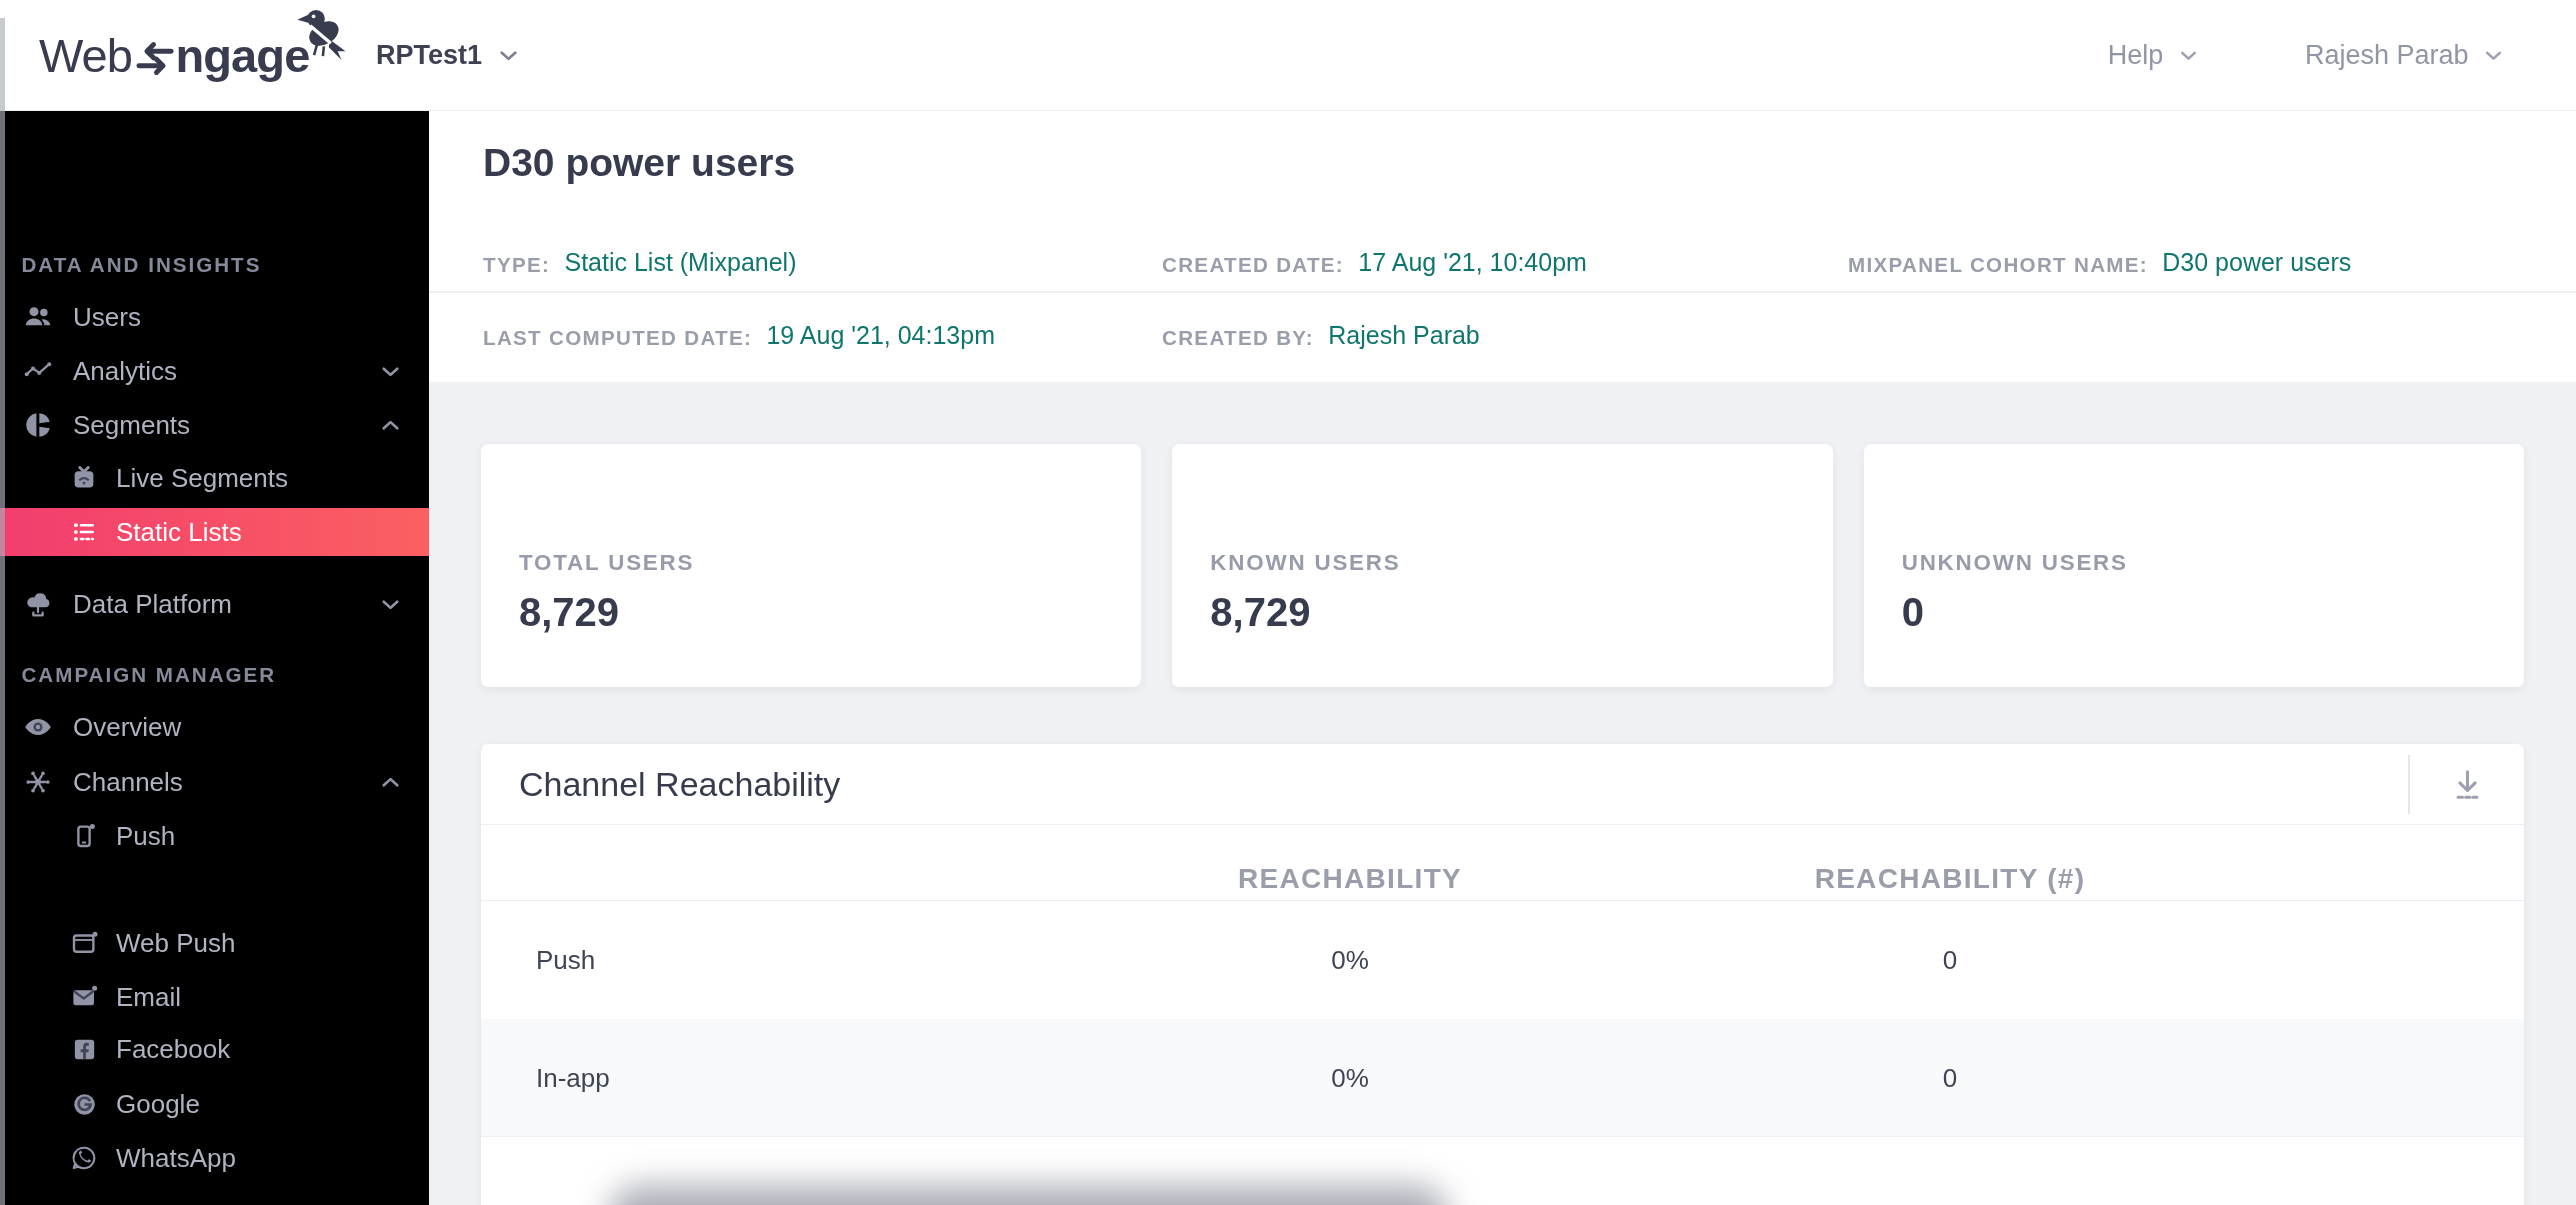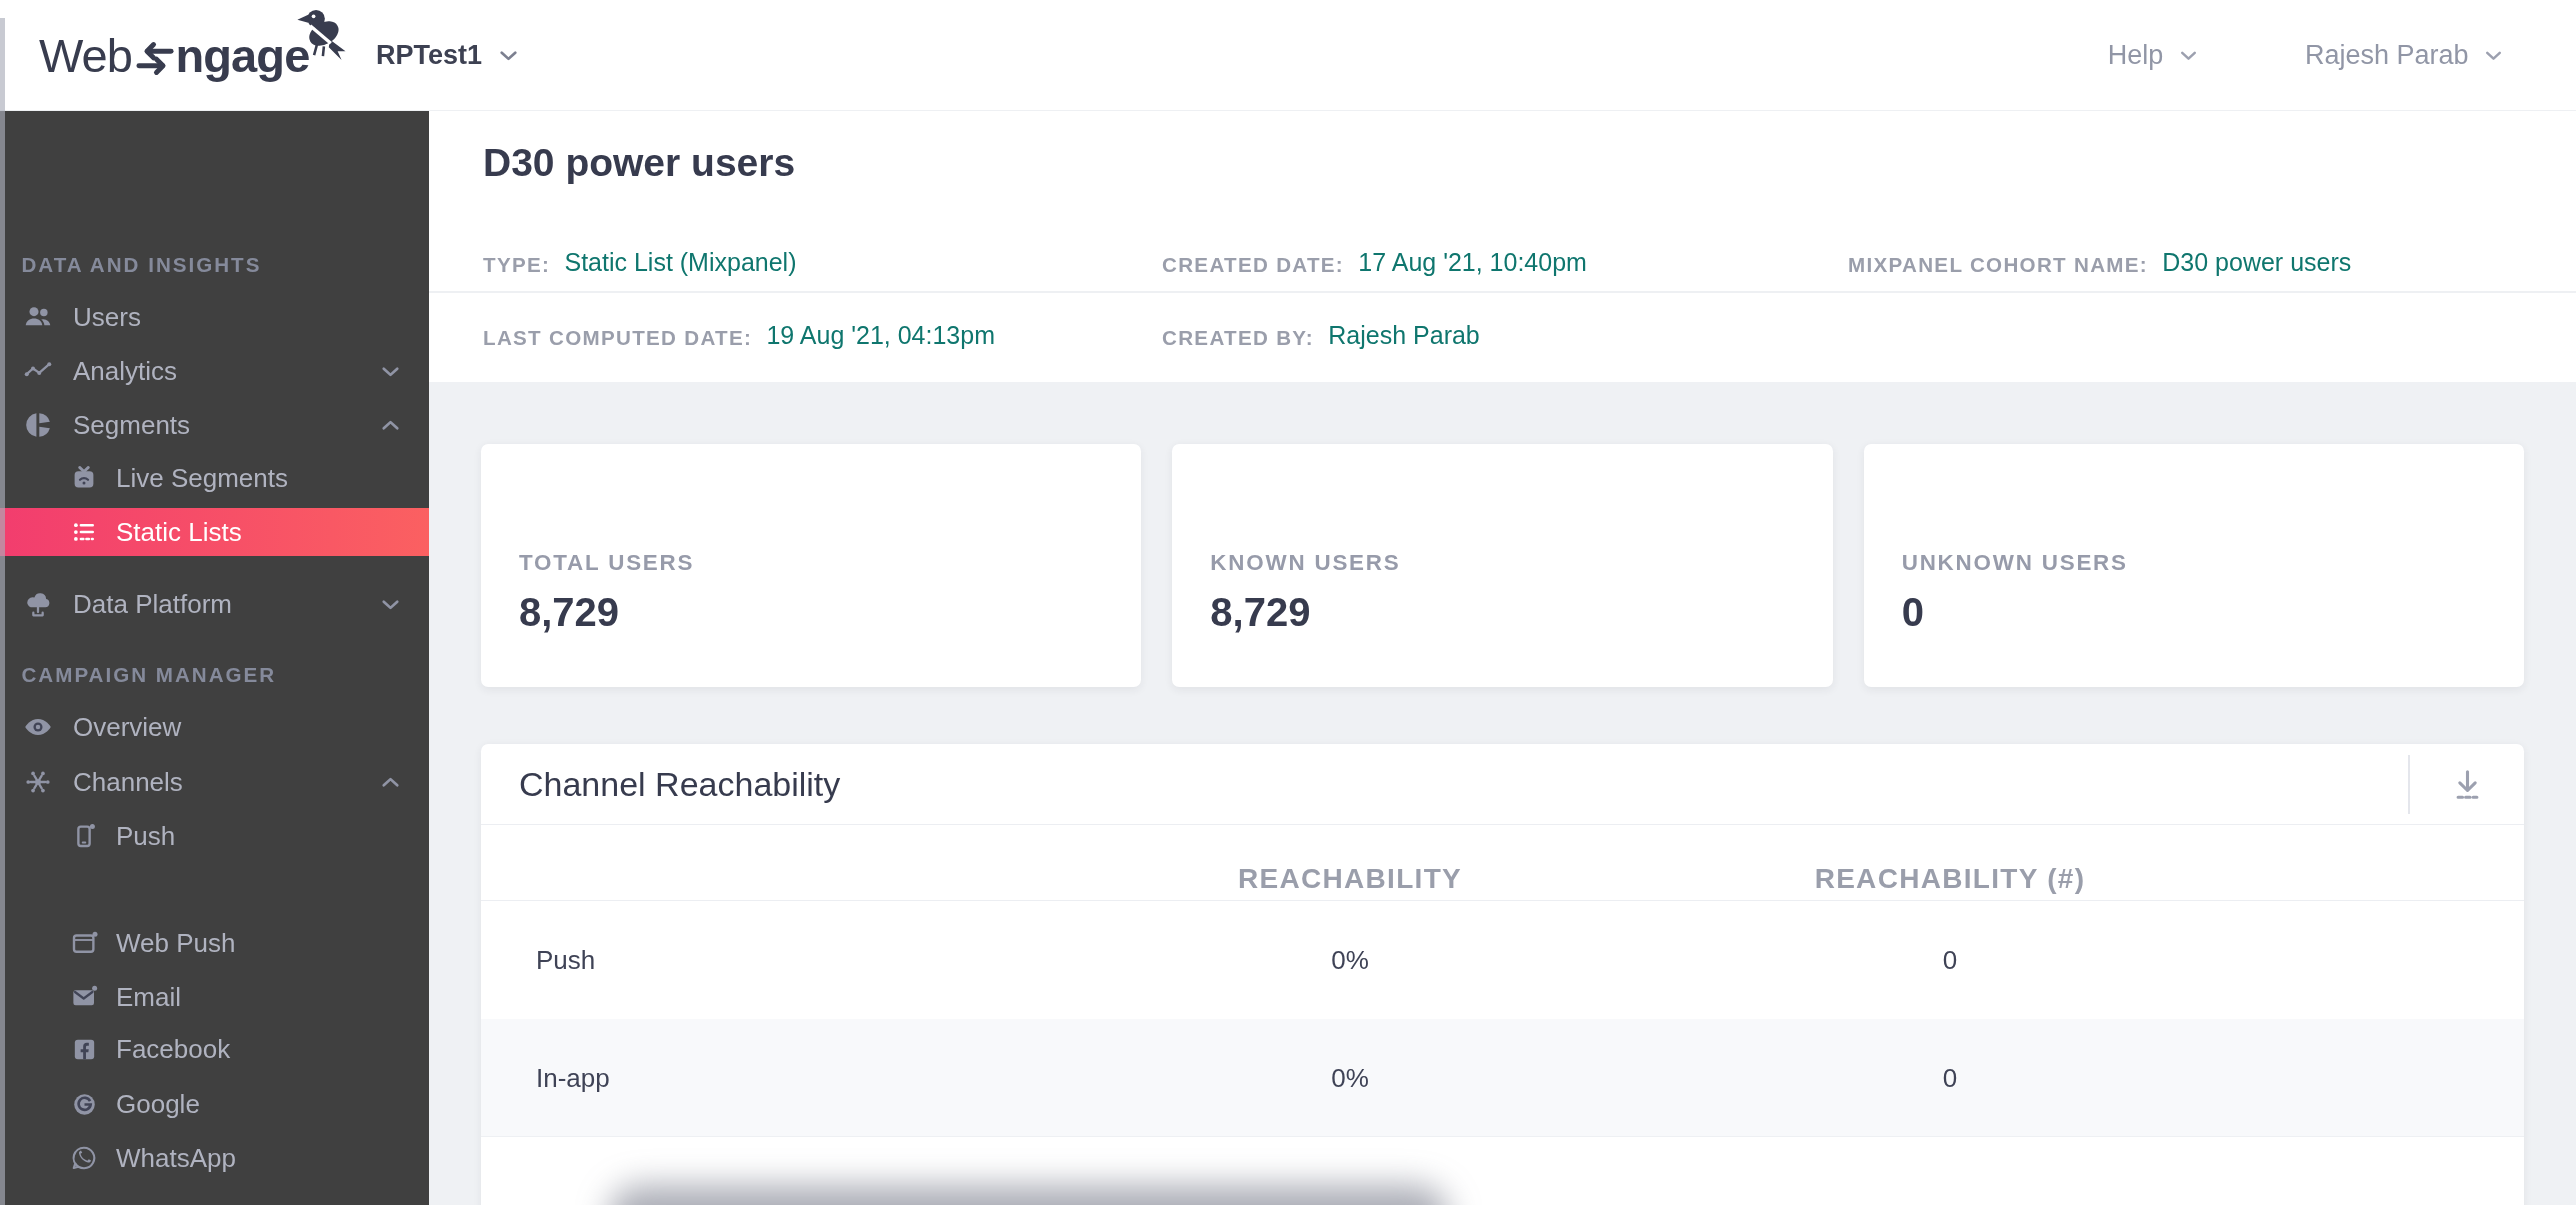--- a/index.html
+++ b/index.html
@@ -15,21 +15,21 @@
   .logo-ngage { font-size:47px; font-weight:800; color:#383c4e; letter-spacing:-0.9px; }
   .logo-bird { position:absolute; right:-41px; top:-14.3px; }
   .project-switch { position:absolute; left:376px; top:0; height:111px; display:flex; align-items:center;
                     gap:12.5px; cursor:pointer; }
   .project-switch .label { font-size:27px; font-weight:600; color:#3d4152; }
   .topbar-right { position:absolute; right:70px; top:0; height:111px; display:flex; align-items:center; gap:104px;margin-left:23px; }
   .tb-menu { display:flex; align-items:center; gap:12.5px; cursor:pointer; }
   .tb-menu .label { font-size:27px; color:#9196a6; }
 
   
-  .sidebar { position:absolute; left:0; top:111px; width:429px; height:1095px; background:#404040; z-index:4; }
+  .sidebar { position:absolute; left:0; top:111px; width:429px; height:1095px; background:#000000; z-index:4; }
   .edge-strip { position:absolute; left:0; top:18px; width:4.5px; height:1188px; background:rgba(170,174,186,.65); z-index:9; }
   .nav-row { position:absolute; left:0; width:429px; height:54px; display:flex; align-items:center; cursor:pointer; }
   .nav-row .icn { position:absolute; left:21.5px; width:32px; height:32px; display:flex; align-items:center;
                   justify-content:center; color:#9094a5; }
   .nav-row .lbl { position:absolute; left:73px; font-size:26px; color:#b0b3c0; }
   .nav-row.sub .icn { left:69px; width:30px; height:30px; }
   .nav-row.sub .lbl { left:116px; }
   .nav-row .chev { position:absolute; right:25px; color:#9094a5; display:flex; }
   .nav-row.active { background:linear-gradient(90deg,#f23d6e 0%, #fb6061 100%); height:48px; }
   .nav-row.active .icn, .nav-row.active .lbl { color:#ffffff; }

